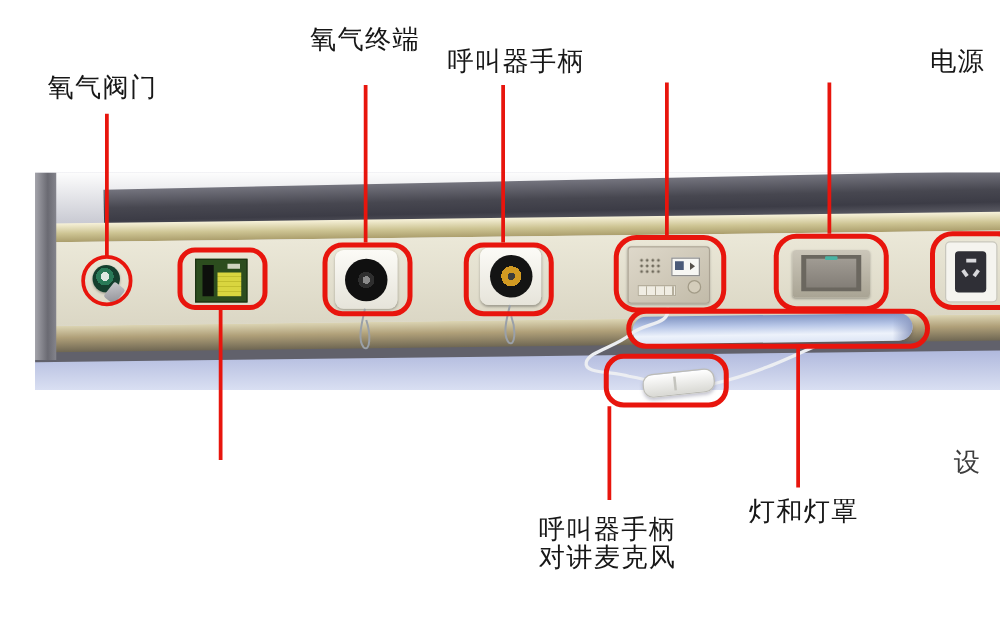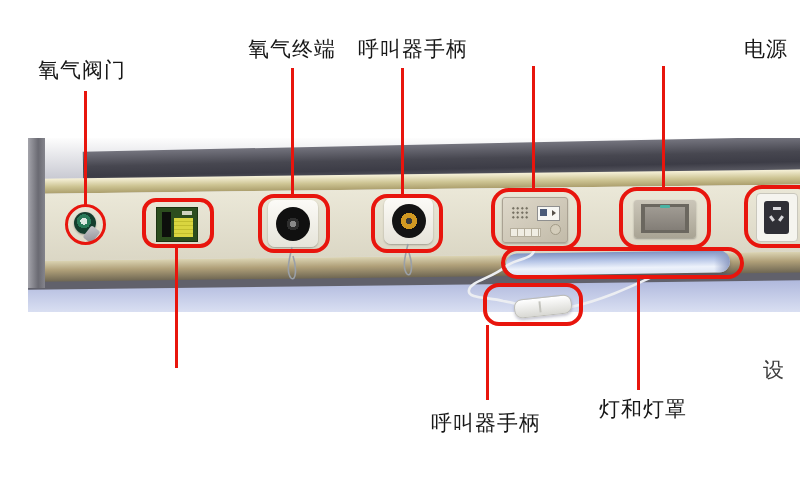--- a/index.html
+++ b/index.html
@@ -97,21 +97,21 @@
   .l3{left:401px;top:68px;height:126px;}
   .l4{left:532px;top:66px;height:122px;}
   .l5{left:662px;top:66px;height:121px;}
   .l6{left:175px;top:247px;height:121px;}
   .l7{left:486px;top:325px;height:75px;}
   .l8{left:637px;top:278px;height:112px;}
 
   
   .lbl{position:absolute;font-size:21px;letter-spacing:1px;color:#171717;white-space:nowrap;}
   .lbl-oxy-valve{left:38px;top:56px;}
-  .lbl-oxy-term{left:248px;top:35px;}
+  .lbl-oxy-term{left:248px;top:17px;}
   .lbl-suc-term{left:358px;top:35px;}
   .lbl-call{left:504px;top:35px;}
   .lbl-switch{left:616px;top:35px;}
   .lbl-power{left:744px;top:35px;}
   .lbl-leak{left:118px;top:371px;}
   .lbl-handle{left:431px;top:412px;line-height:23px;}
   .lbl-lamp{left:599px;top:395px;}
   .lbl-partial{left:763px;top:356px;color:#3d3d3d;}
 </style>
 </head>
@@ -206,17 +206,18 @@
   <div class="ann-line l6"></div>
   <div class="ann-line l7"></div>
   <div class="ann-line l8"></div>
 
   <div class="lbl lbl-oxy-valve">氧气阀门</div>
   <div class="lbl lbl-oxy-term">氧气终端</div>
   <div class="lbl lbl-suc-term">呼叫器手柄</div>
   <div class="lbl lbl-power">电源</div>
   <div class="lbl lbl-handle">
     <div>呼叫器手柄</div>
+    <div>对讲麦克风</div>
   </div>
   <div class="lbl lbl-lamp">灯和灯罩</div>
   <div class="lbl lbl-partial">设</div>
 
 </div>
 
 </body></html>

